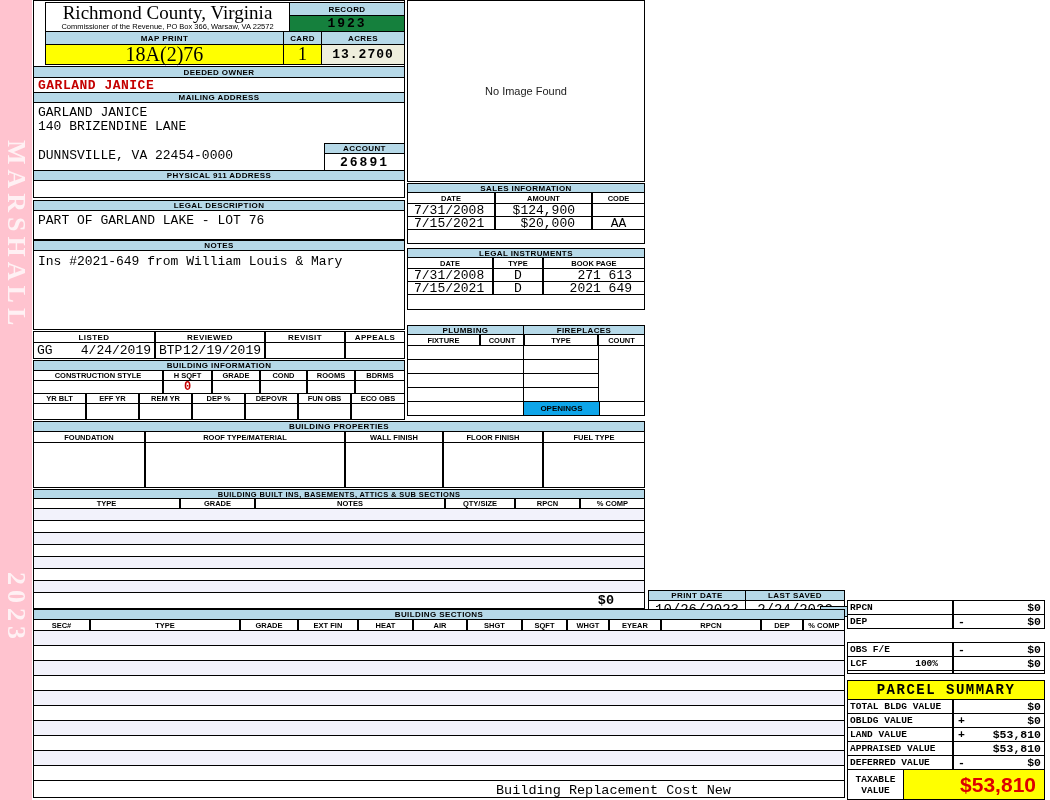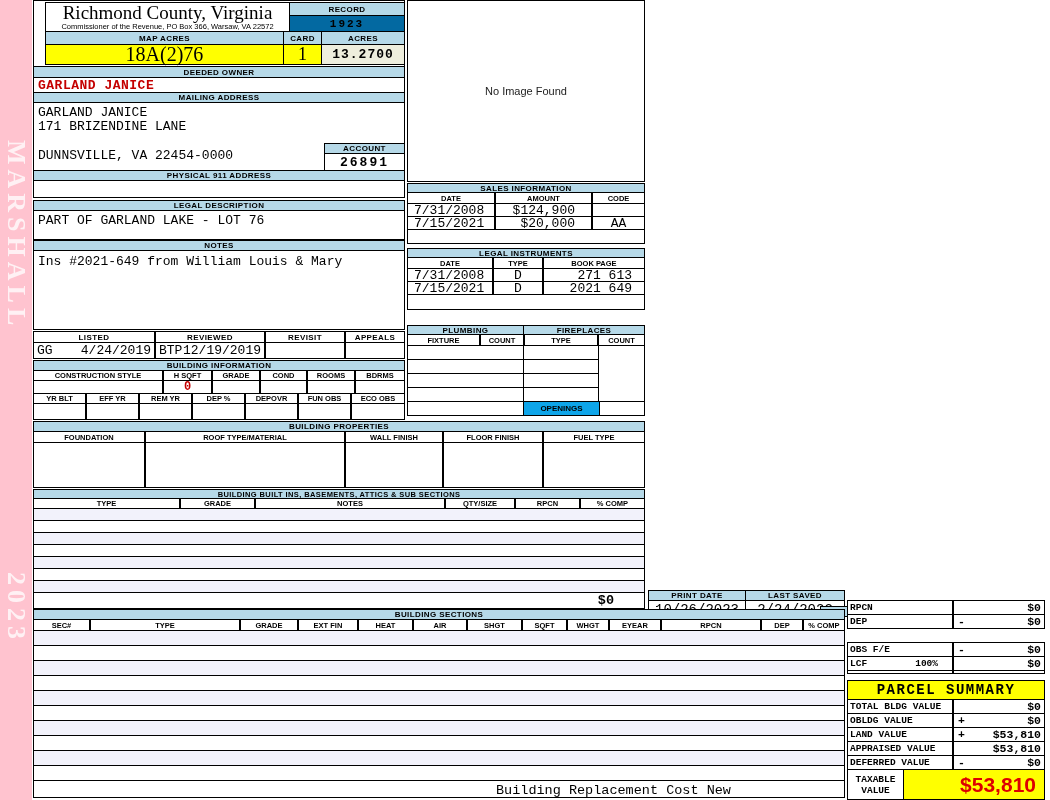--- a/index.html
+++ b/index.html
@@ -28,34 +28,34 @@
 <div class="a" style="left:0;top:0;width:32px;height:800px;background:#ffc3cf;"></div>
 <div class="vtext" style="top:140px;">MARSHALL</div>
 <div class="vtext" style="top:572px;">2023</div>
 
 <div class="c" style="left:33px;top:0;width:372px;height:66px;border-bottom:none;"></div>
 <div class="c" style="left:45px;top:2px;width:245px;height:30px;text-align:center;">
   <div style="font:19px 'Liberation Serif',serif;line-height:19px;">Richmond County, Virginia</div>
   <div style="font:7.5px 'Liberation Sans',sans-serif;">Commissioner of the Revenue, PO Box 366, Warsaw, VA 22572</div>
 </div>
 <div class="h" style="left:289px;top:2px;width:116px;height:14px;">RECORD</div>
-<div class="c m" style="left:289px;top:15px;width:116px;height:17px;background:#0369a1;font-weight:bold;font-size:11px;letter-spacing:2px;display:flex;align-items:center;justify-content:center;">1923</div>
-<div class="h" style="left:45px;top:31px;width:239px;height:14px;">MAP ACRES</div>
+<div class="c m" style="left:289px;top:15px;width:116px;height:17px;background:#15803d;font-weight:bold;font-size:13px;letter-spacing:2px;display:flex;align-items:center;justify-content:center;">1923</div>
+<div class="h" style="left:45px;top:31px;width:239px;height:14px;">MAP PRINT</div>
 <div class="h" style="left:283px;top:31px;width:39px;height:14px;">CARD</div>
 <div class="h" style="left:321px;top:31px;width:84px;height:14px;">ACRES</div>
 <div class="c" style="left:45px;top:44px;width:239px;height:21px;background:#ffff00;font:20px 'Liberation Serif',serif;display:flex;align-items:center;justify-content:center;">18A(2)76</div>
 <div class="c" style="left:283px;top:44px;width:39px;height:21px;background:#ffff00;font:18px 'Liberation Serif',serif;display:flex;align-items:center;justify-content:center;">1</div>
 <div class="c m" style="left:321px;top:44px;width:84px;height:21px;background:#eeeedd;font-weight:bold;font-size:13px;letter-spacing:1px;display:flex;align-items:center;justify-content:center;">13.2700</div>
 
 <div class="h" style="left:33px;top:66px;width:372px;height:12px;">DEEDED OWNER</div>
 <div class="c dv red" style="left:33px;top:77px;width:372px;height:16px;font-weight:bold;letter-spacing:.5px;padding-left:4px;">GARLAND JANICE</div>
 <div class="h" style="left:33px;top:92px;width:372px;height:11px;">MAILING ADDRESS</div>
 <div class="c" style="left:33px;top:102px;width:372px;height:69px;">
   <div class="a dv" style="left:4px;top:2px;">GARLAND JANICE</div>
-  <div class="a dv" style="left:4px;top:16px;">171 BRIZENDINE LANE</div>
+  <div class="a dv" style="left:4px;top:16px;">140 BRIZENDINE LANE</div>
   <div class="a dv" style="left:4px;top:45px;">DUNNSVILLE, VA 22454-0000</div>
 </div>
 <div class="h" style="left:324px;top:143px;width:81px;height:11px;">ACCOUNT</div>
 <div class="c m" style="left:324px;top:153px;width:81px;height:18px;font-weight:bold;font-size:13px;letter-spacing:2px;display:flex;align-items:center;justify-content:center;">26891</div>
 <div class="h" style="left:33px;top:170px;width:372px;height:11px;">PHYSICAL 911 ADDRESS</div>
 <div class="c dv" style="left:33px;top:180px;width:372px;height:18px;padding-left:4px;"></div>
 
 <div class="h" style="left:33px;top:200px;width:372px;height:11px;">LEGAL DESCRIPTION</div>
 <div class="c dv" style="left:33px;top:210px;width:372px;height:30px;align-items:flex-start;padding:2px 4px;">PART OF GARLAND LAKE - LOT 76</div>
 <div class="h" style="left:33px;top:240px;width:372px;height:11px;">NOTES</div>

